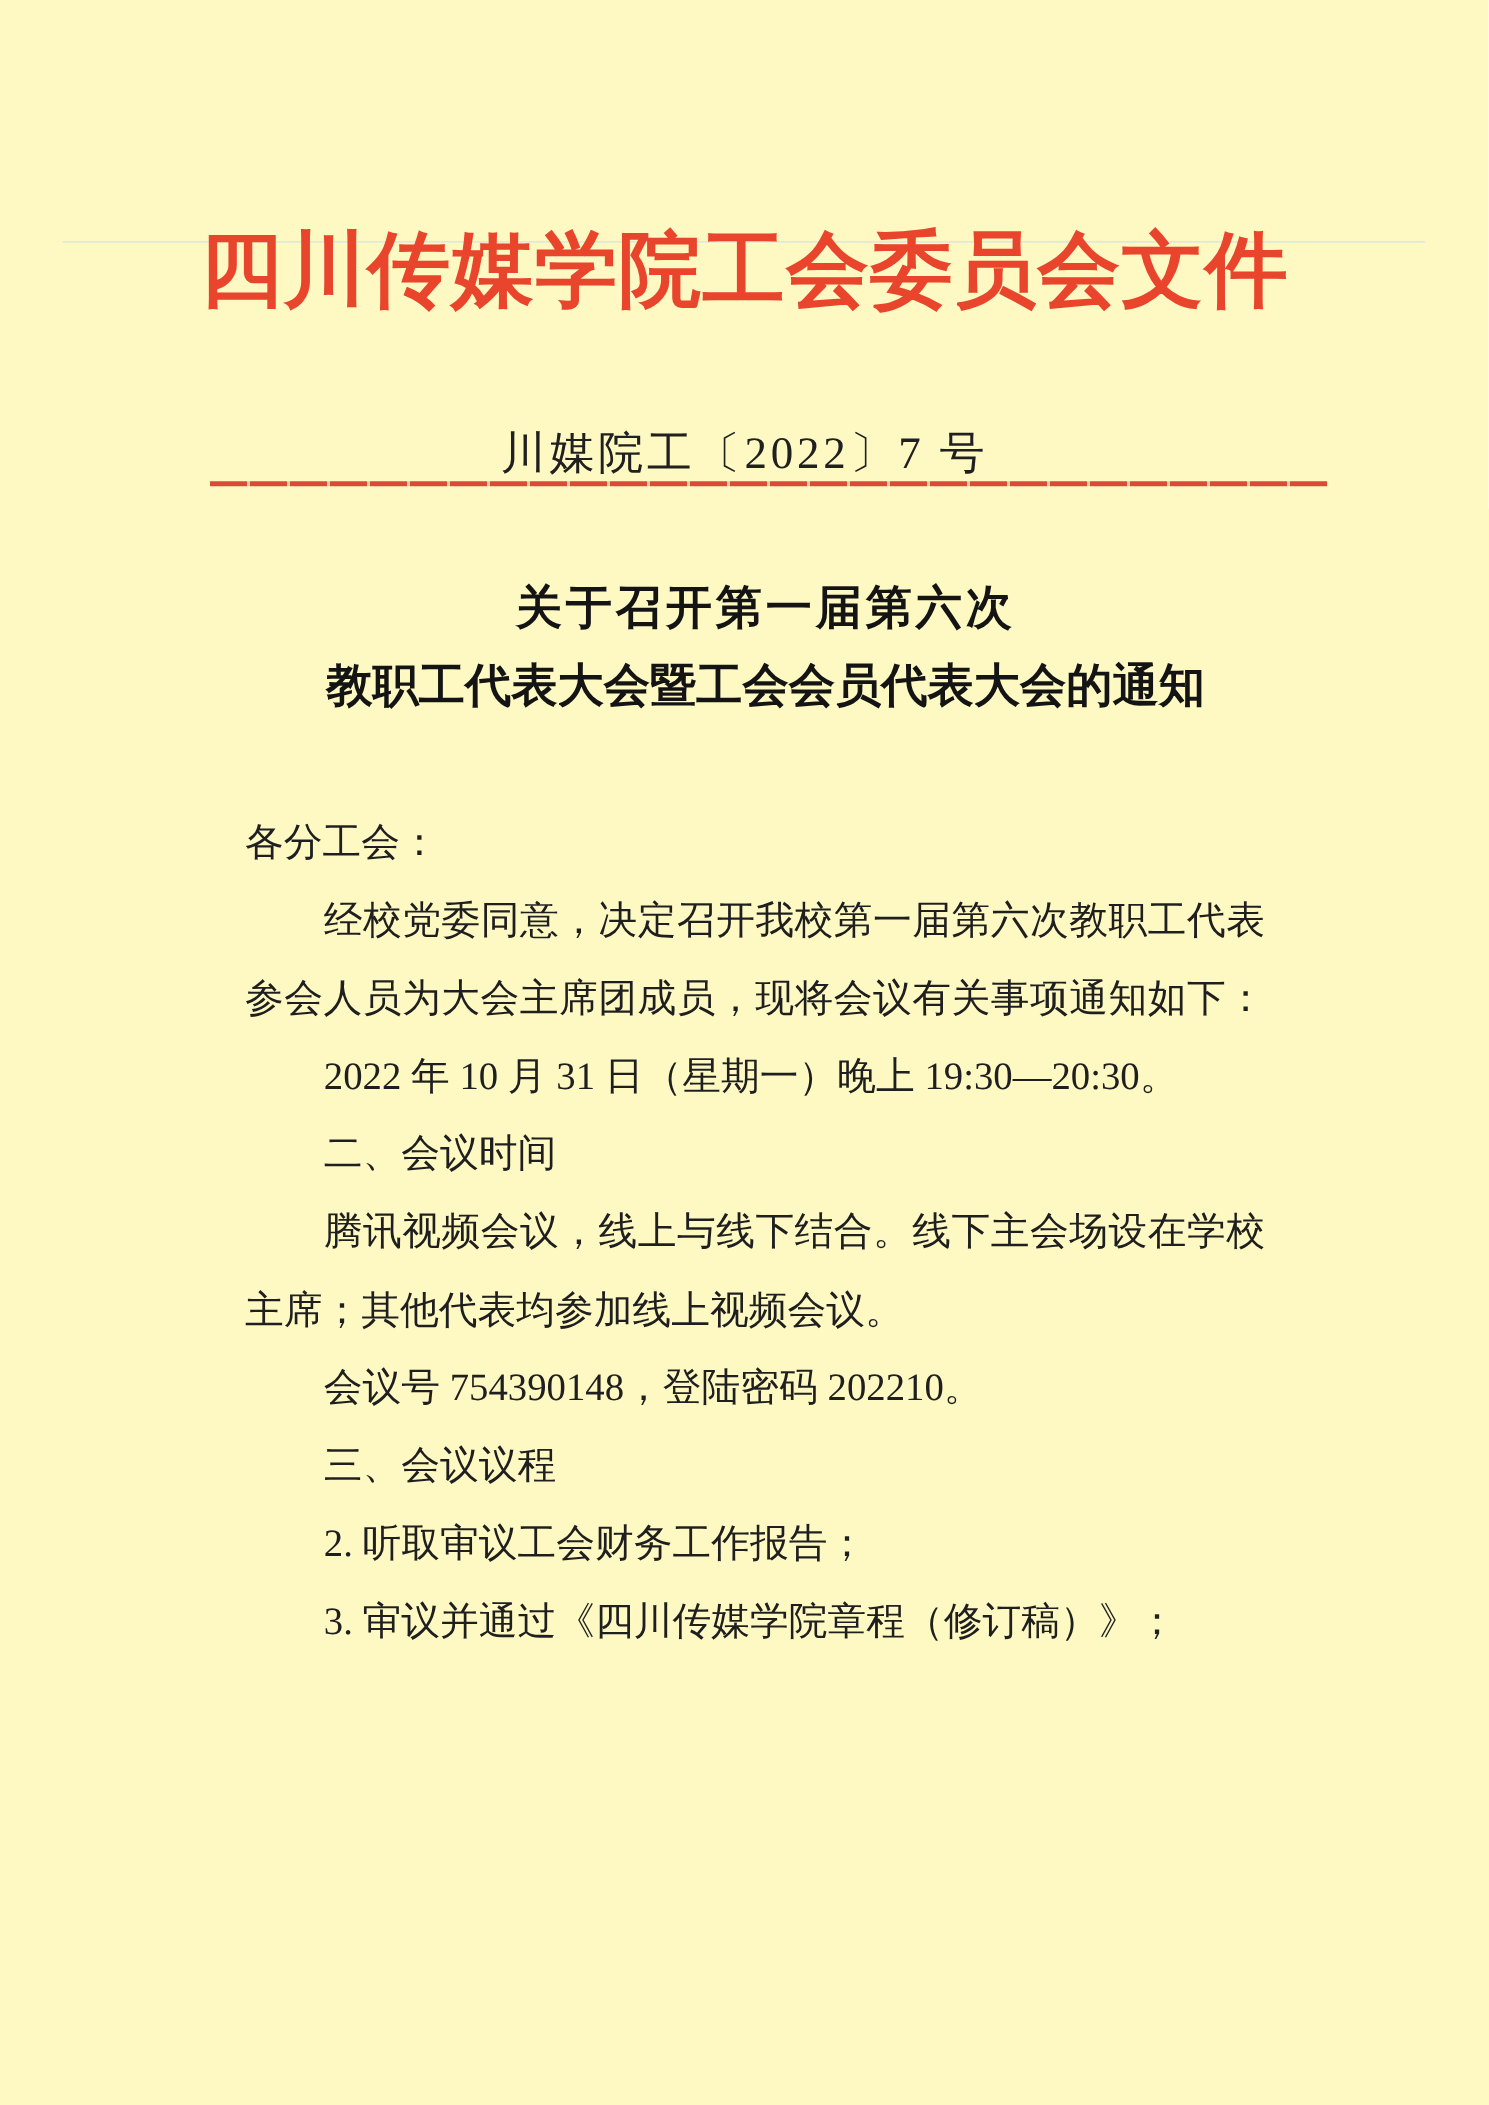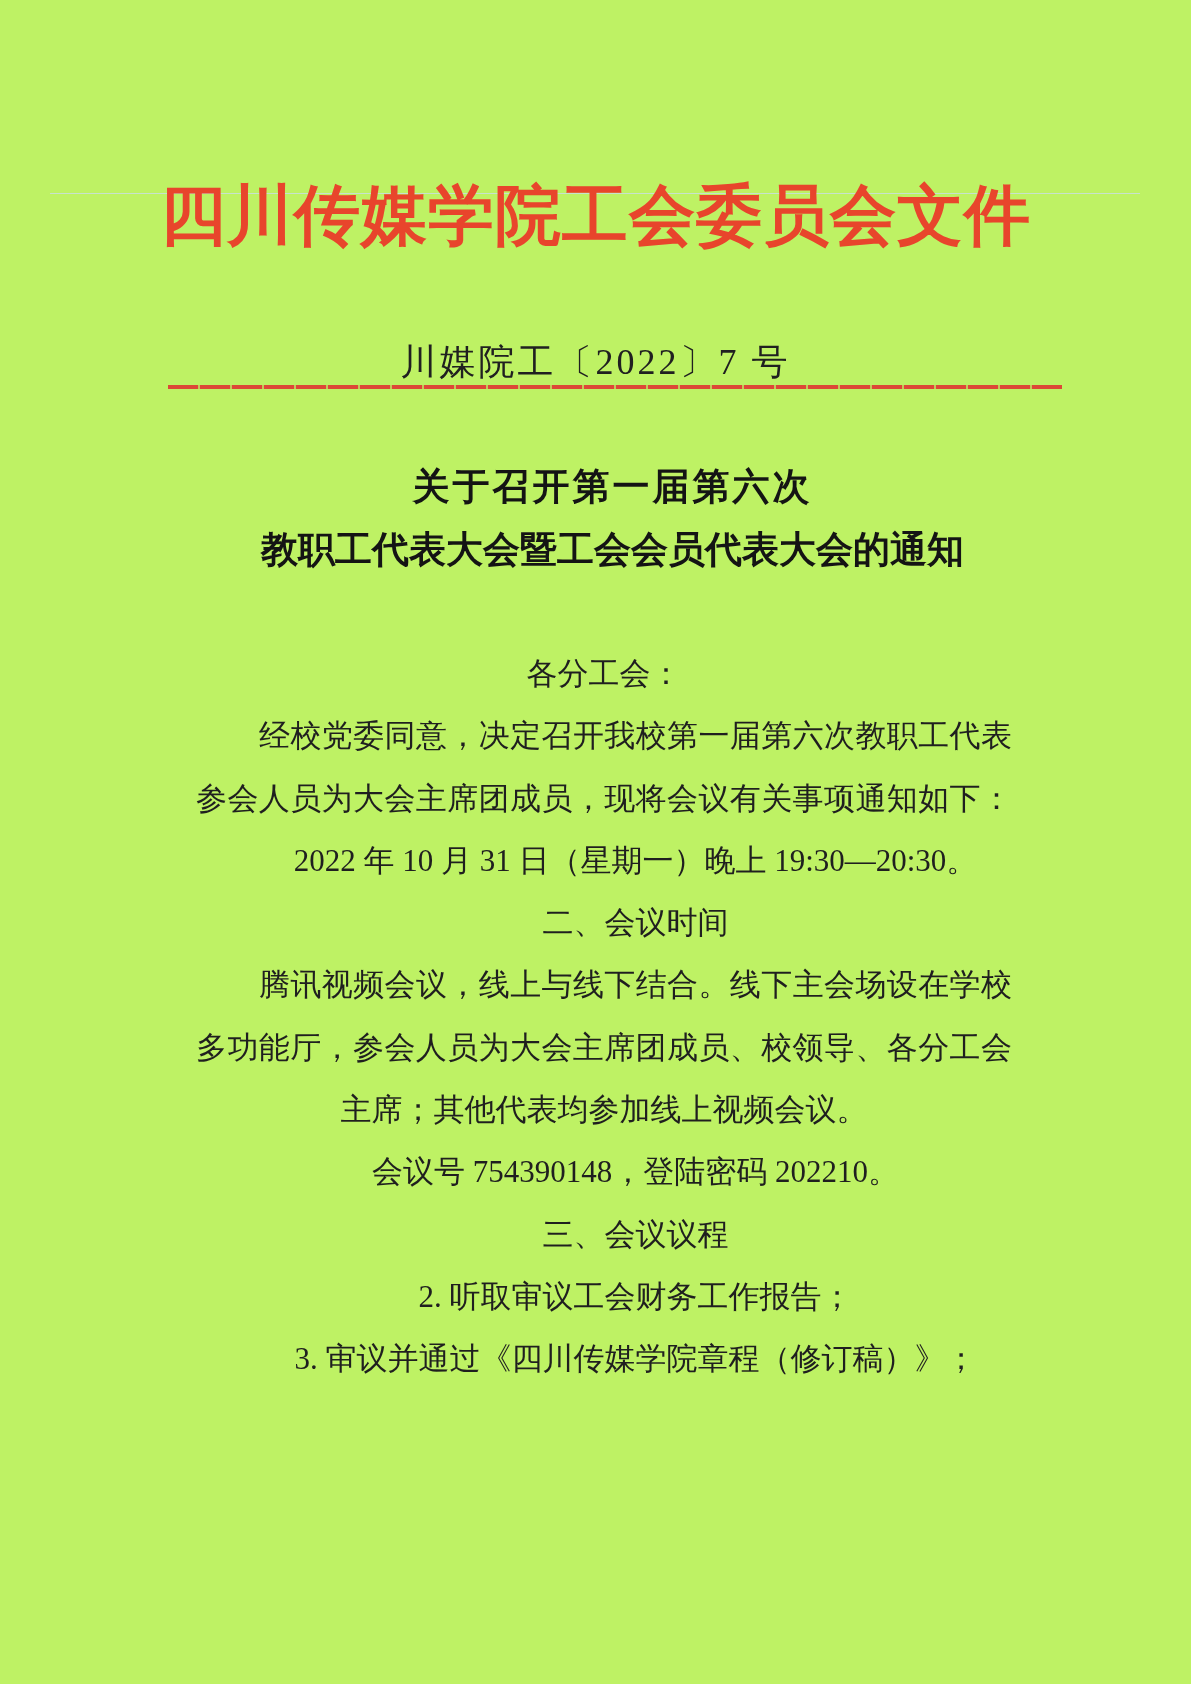--- a/index.html
+++ b/index.html
@@ -4,21 +4,21 @@
 <style>
   html, body {
     margin: 0;
     padding: 0;
     background: #ffffff;
   }
   .page {
     position: relative;
     width: 1191px;
     height: 1684px;
-    background: #bef264;
+    background: #fef9c3;
     overflow: hidden;
     font-family: "Liberation Serif", serif;
   }
   
   .scan-line {
     position: absolute;
     top: 193px;
     left: 50px;
     width: 1090px;
     height: 1px;
@@ -83,21 +83,20 @@
     position: absolute;
     top: 643px;
     left: 196px;
     width: 816px;
     font-size: 31px;
     line-height: 62.3px;
     color: var(--body-text, #1f1f1f);
   }
   .notice-body .line {
     white-space: nowrap;
-    text-align: center;
   }
   .notice-body .line.indent {
     padding-left: 63px;
   }
   .notice-body .line.justify {
     white-space: normal;
     text-align: justify;
     text-align-last: justify;
   }
 </style>
@@ -118,20 +117,19 @@
     <div class="title-line">教职工代表大会暨工会会员代表大会的通知</div>
   </div>
 
   <div class="notice-body" id="body-lines">
       <div class="line">各分工会：</div>
       <div class="line indent justify">经校党委同意，决定召开我校第一届第六次教职工代表</div>
       <div class="line justify">参会人员为大会主席团成员，现将会议有关事项通知如下：</div>
       <div class="line indent">2022 年 10 月 31 日（星期一）晚上 19:30—20:30。</div>
       <div class="line indent">二、会议时间</div>
       <div class="line indent justify">腾讯视频会议，线上与线下结合。线下主会场设在学校</div>
-      <div class="line justify">多功能厅，参会人员为大会主席团成员、校领导、各分工会</div>
       <div class="line">主席；其他代表均参加线上视频会议。</div>
       <div class="line indent">会议号 754390148，登陆密码 202210。</div>
       <div class="line indent">三、会议议程</div>
       <div class="line indent">2. 听取审议工会财务工作报告；</div>
       <div class="line indent">3. 审议并通过《四川传媒学院章程（修订稿）》；</div>
     </div>
 </div>
 
 </body></html>

